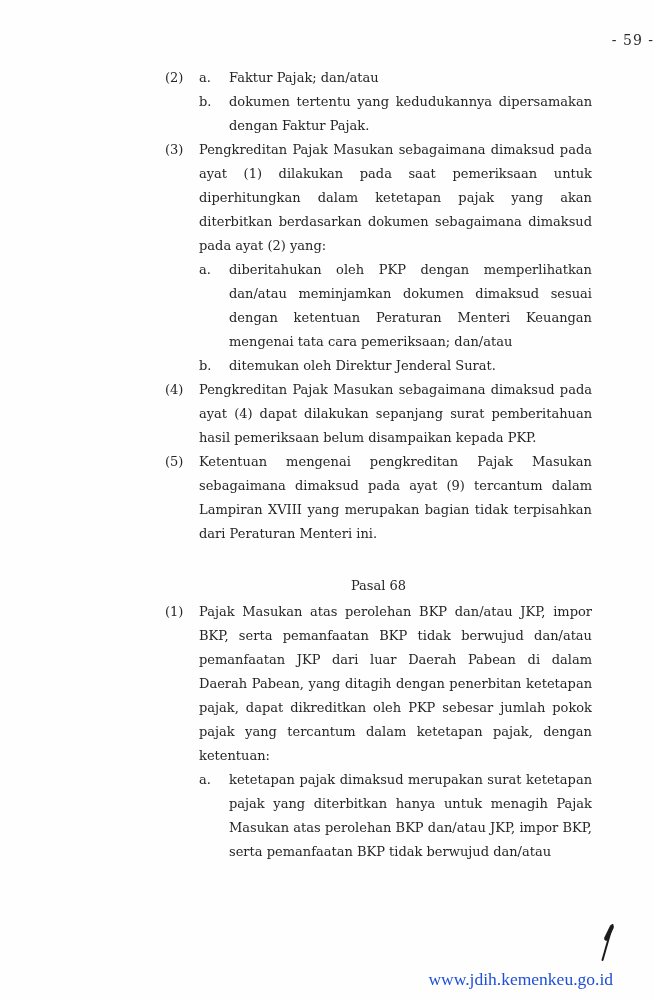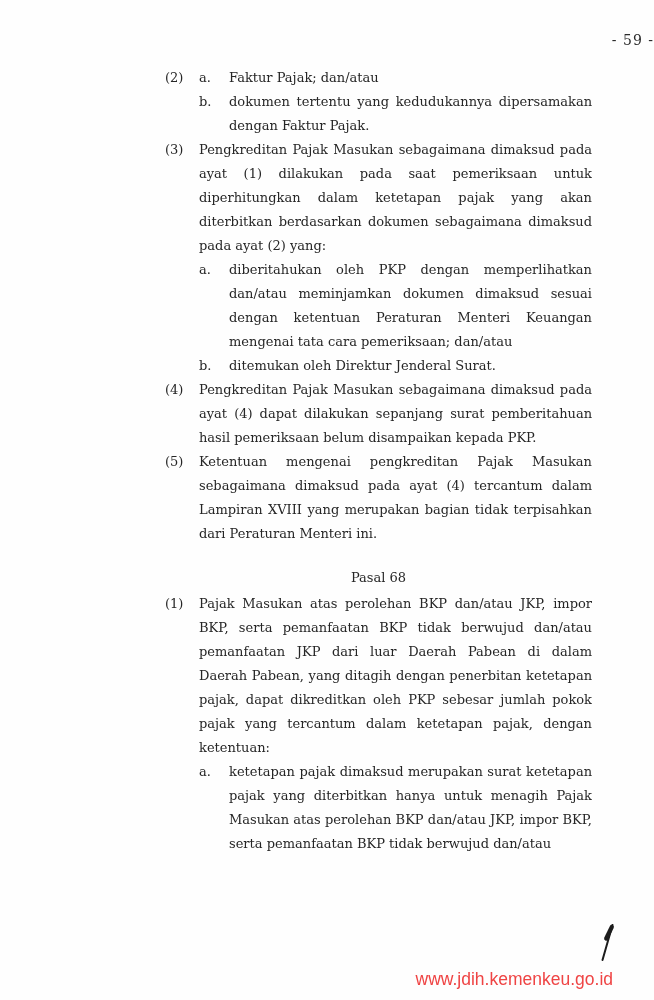--- a/index.html
+++ b/index.html
@@ -45,39 +45,39 @@
     text-align: justify;
     text-justify: inter-word;
   }
   .sub {
     display: grid;
     grid-template-columns: 30px 1fr;
     align-items: start;
   }
   .sub > .letter { color: #262626; }
   .section-heading {
-    margin-top: 20px;
+    margin-top: 28px;
     margin-bottom: 2px;
     text-align: center;
     color: #262626;
   }
   .paraf {
     position: absolute;
     right: 36px;
     bottom: 38px;
     width: 22px;
     height: 38px;
   }
   .footer-link {
     position: absolute;
     right: 41px;
     bottom: 10px;
-    font-family: Liberation Sans, sans-serif;
+    font-family: Liberation Serif, serif;
     font-size: 17.5px;
-    color: #ef4444;
+    color: #1d4ed8;
     text-decoration: none;
     cursor: pointer;
   }
 </style>
 </head>
 <body>
 
 <div class="page-number">- 59 -</div>
 
 <div class="content">
@@ -114,21 +114,21 @@
   <div class="item">
     <span class="num">(4)</span>
     <div class="item-body">
       <p class="para">Pengkreditan Pajak Masukan sebagaimana dimaksud pada ayat (4) dapat dilakukan sepanjang surat pemberitahuan hasil pemeriksaan belum disampaikan kepada PKP.</p>
     </div>
   </div>
 
   <div class="item">
     <span class="num">(5)</span>
     <div class="item-body">
-      <p class="para">Ketentuan mengenai pengkreditan Pajak Masukan sebagaimana dimaksud pada ayat (4) tercantum dalam Lampiran XVIII yang merupakan bagian tidak terpisahkan dari Peraturan Menteri ini.</p>
+      <p class="para">Ketentuan mengenai pengkreditan Pajak Masukan sebagaimana dimaksud pada ayat (9) tercantum dalam Lampiran XVIII yang merupakan bagian tidak terpisahkan dari Peraturan Menteri ini.</p>
     </div>
   </div>
 
   <div class="section-heading">Pasal 68</div>
 
   <div class="item">
     <span class="num">(1)</span>
     <div class="item-body">
       <p class="para">Pajak Masukan atas perolehan BKP dan/atau JKP, impor BKP, serta pemanfaatan BKP tidak berwujud dan/atau pemanfaatan JKP dari luar Daerah Pabean di dalam Daerah Pabean, yang ditagih dengan penerbitan ketetapan pajak, dapat dikreditkan oleh PKP sebesar jumlah pokok pajak yang tercantum dalam ketetapan pajak, dengan ketentuan:</p>
       <div class="sub">

